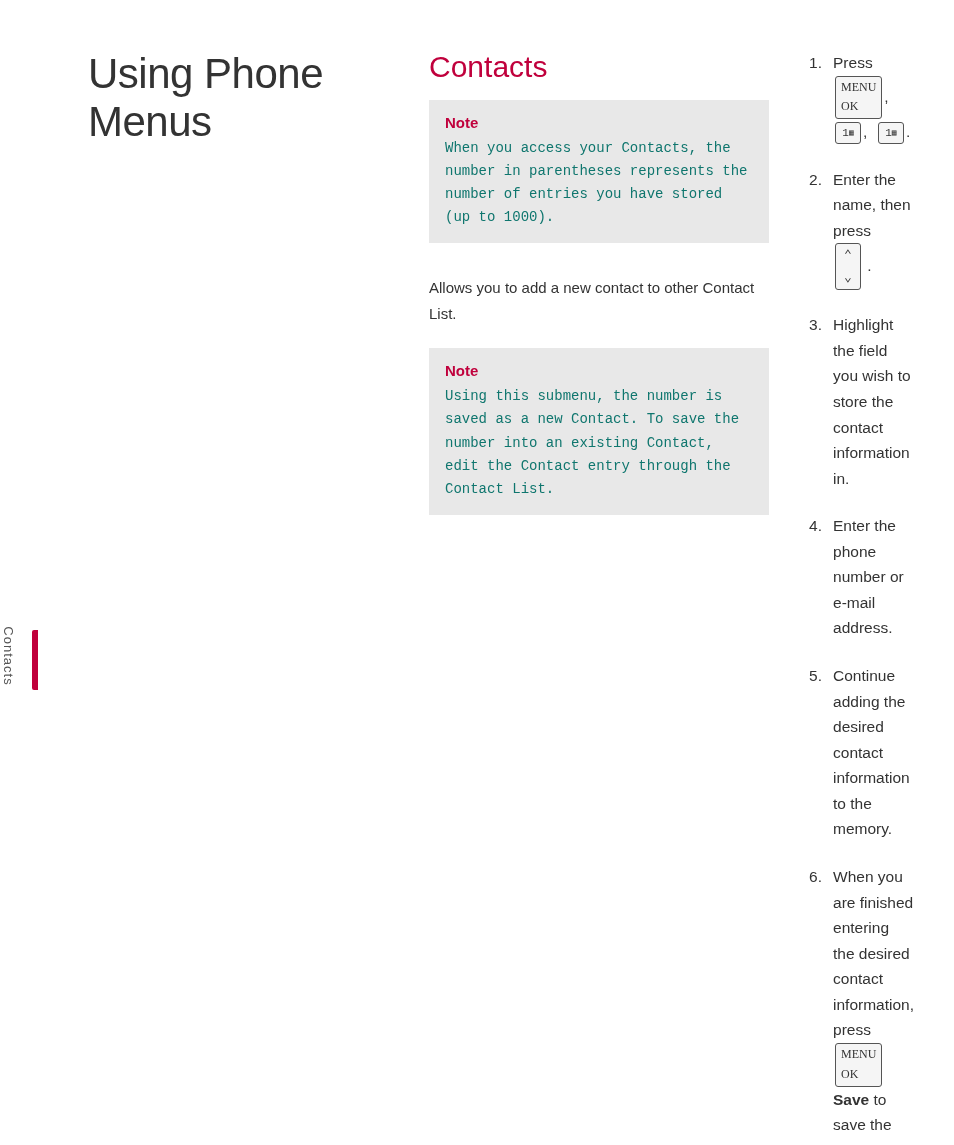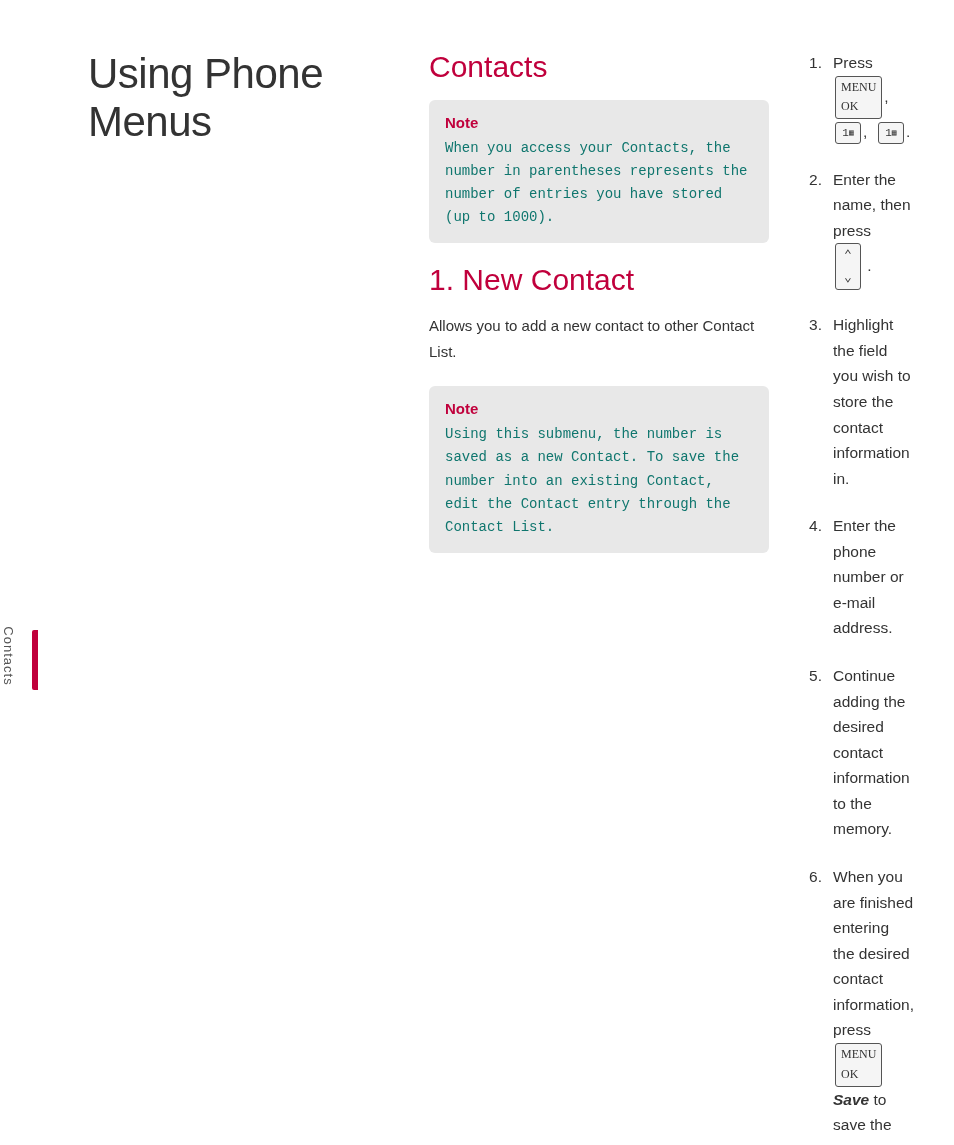--- a/index.html
+++ b/index.html
@@ -96,22 +96,21 @@
       font-size: 15px;
       line-height: 1.7;
       color: #333;
       margin-bottom: 22px;
     }
 
     
     .note-box {
       background: #e8e8e8;
       padding: 14px 16px;
-      margin-bottom: 20px;
-      border-radius: 6px;
+      margin-bottom: 32px;
     }
 
     .note-title {
       font-size: 15px;
       font-weight: bold;
       color: #c0003c;
       margin-bottom: 6px;
     }
 
     .note-body {
@@ -167,21 +166,20 @@
       font-size: 12px;
       font-family: Liberation Serif, serif;
     }
 
     .key-icon-nav {
       font-size: 13px;
     }
 
     .bold-save {
       font-weight: bold;
-      font-style: italic;
     }
 
     
     .page-number {
       position: absolute;
       bottom: 30px;
       left: 60px;
       font-size: 16px;
       color: #333;
     }
@@ -213,21 +211,20 @@
 
       <div class="left-col">
 
         <h2 class="section-heading">Contacts</h2>
 
         <div class="note-box">
           <div class="note-title">Note</div>
           <div class="note-body">When you access your Contacts, the number in parentheses represents the number of entries you have stored (up to 1000).</div>
         </div>
 
-        <h2 class="section-heading">1. New Contact</h2>
         <p class="section-body">Allows you to add a new contact to other Contact List.</p>
 
         <div class="note-box">
           <div class="note-title">Note</div>
           <div class="note-body">Using this submenu, the number is saved as a new Contact. To save the number into an existing Contact, edit the Contact entry through the Contact List.</div>
         </div>
 
       </div>
 
       <div class="right-col">

